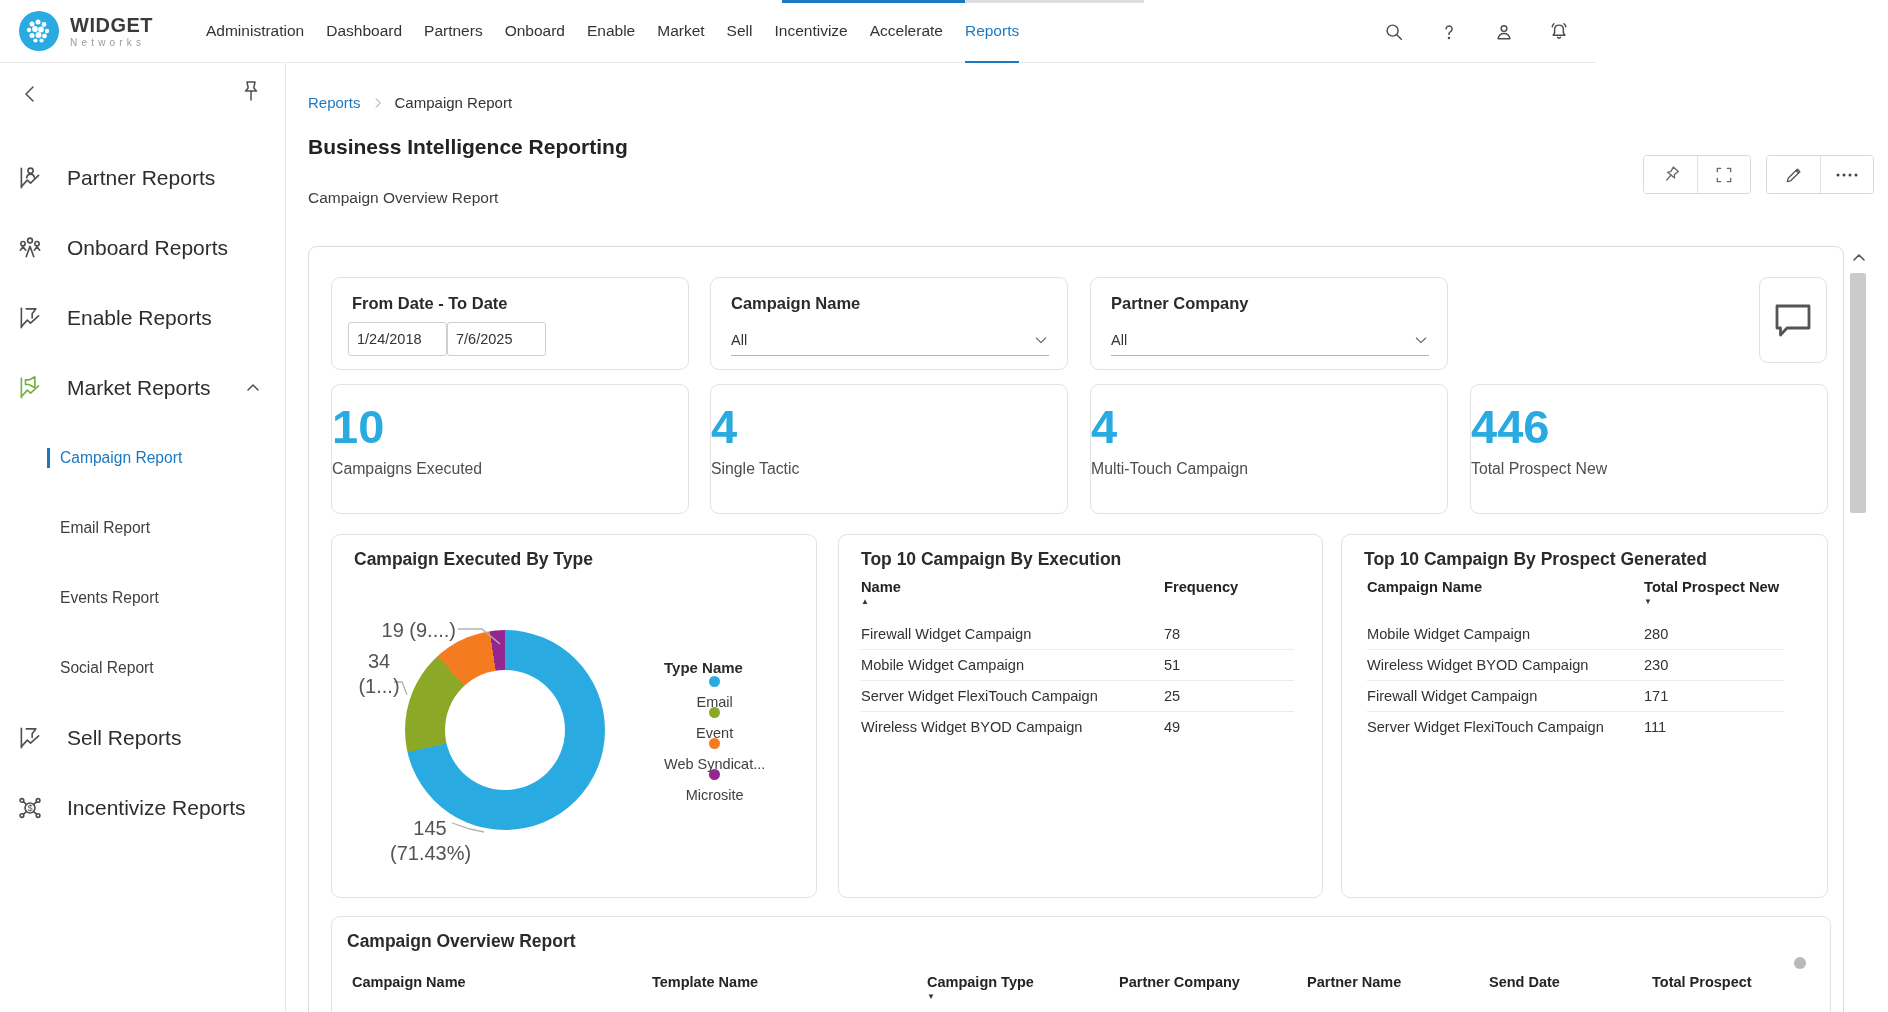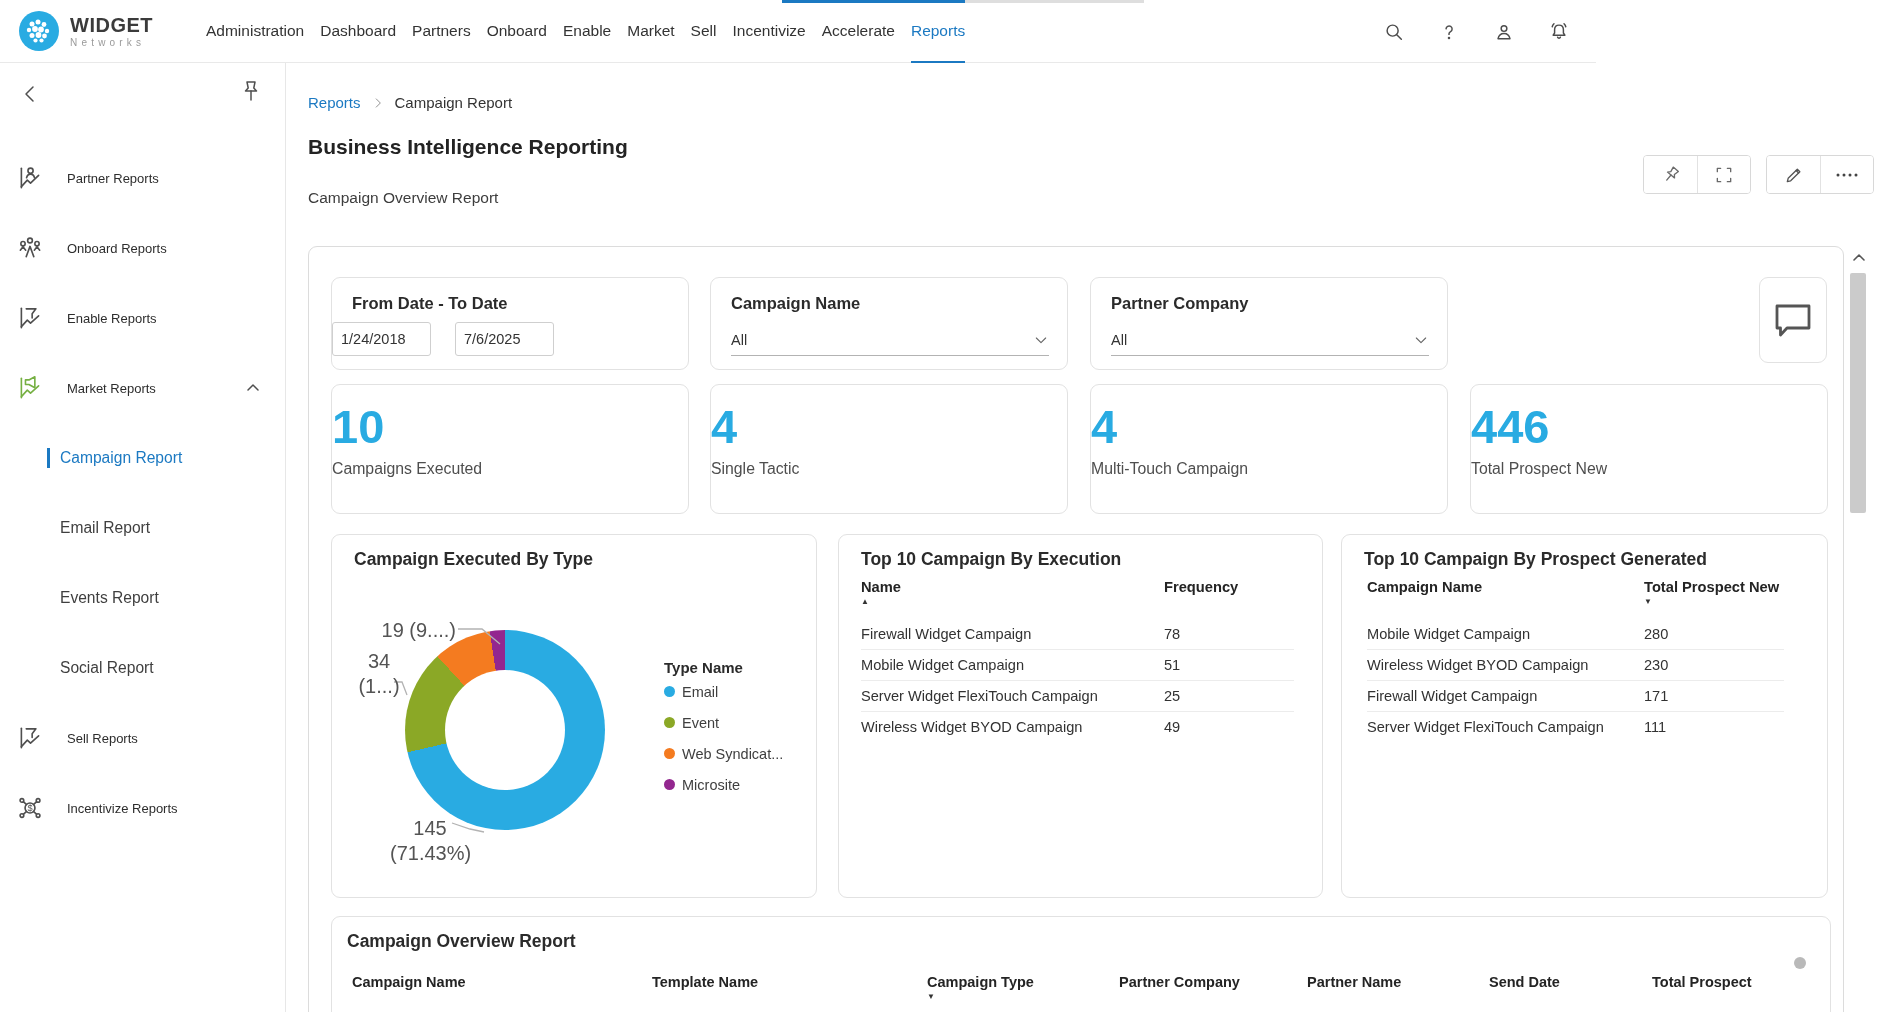--- a/index.html
+++ b/index.html
@@ -7,37 +7,37 @@
     font-family:"Liberation Sans", sans-serif; color:#333; }
 
   
   .topbar { position:absolute; left:0; top:0; width:1596px; height:63px;
     background:#fff; border-bottom:1px solid #e9e9e9; z-index:20; }
   .top-scroll { position:absolute; left:782px; top:0; width:362px; height:3px; background:#dedede; }
   .top-scroll-thumb { position:absolute; left:0; top:0; width:183px; height:3px; background:var(--accent,#1B79C2); }
   .logo { position:absolute; left:18px; top:10px; display:flex; align-items:center; gap:10px; }
   .brand-name { font-size:20px; font-weight:800; color:#3b3b3b; letter-spacing:.5px; line-height:20px; }
   .brand-tag { font-size:10px; color:#9a9a9a; letter-spacing:4.2px; margin-top:2px; }
-  .nav { position:absolute; left:206px; top:0; height:63px; display:flex; gap:16px; }
+  .nav { position:absolute; left:206px; top:0; height:63px; display:flex; gap:22px; }
   .nav-item { display:flex; align-items:center; height:63px; font-size:15.5px; color:#333;
     border-bottom:2px solid transparent; cursor:pointer; white-space:nowrap; }
   .nav-item.active { color:var(--accent,#1B79C2); border-bottom-color:var(--accent,#1B79C2); }
   .topbar-icons { position:absolute; right:26px; top:0; height:63px; display:flex; align-items:center; gap:33px; }
   .tb-icon { width:22px; height:22px; display:flex; align-items:center; justify-content:center; cursor:pointer; }
 
   
   .sidebar { position:absolute; left:0; top:63px; width:286px; bottom:0; background:#fff;
     border-right:1px solid #e7e7e7; z-index:10; }
   .side-head { position:relative; height:70px; }
   .side-back { position:absolute; left:18px; top:18px; cursor:pointer; }
   .side-pin { position:absolute; right:22px; top:16px; cursor:pointer; }
   .side-menu { position:absolute; top:80px; left:0; right:1px; }
   .side-row { height:70px; display:flex; align-items:center; cursor:pointer; position:relative; }
   .side-row .s-icon { width:28px; height:28px; margin-left:16px; margin-right:23px; flex:none; }
-  .side-row.lv1 span { font-size:13px; font-weight:500; color:#2d2d2d; }
+  .side-row.lv1 span { font-size:21px; font-weight:500; color:#2d2d2d; }
   .side-row.lv2 { padding-left:60px; }
   .side-row.lv2 span { font-size:15.6px; color:#3f3f3f; }
   .side-row.lv2.active span { color:var(--accent,#1B79C2); }
   .side-row.lv2.active::before { content:""; position:absolute; left:47px; top:50%;
     transform:translateY(-50%); width:3px; height:20px; background:var(--accent,#1B79C2); }
   .side-chev { position:absolute; right:22px; }
 
   
   .main { position:absolute; left:287px; top:63px; right:0; bottom:0; background:#fff; }
   .breadcrumb { position:absolute; left:21px; top:31px; display:flex; align-items:center; gap:10px; font-size:15px; }
@@ -51,21 +51,21 @@
   .act-btn + .act-btn { border-left:1px solid #e2e2e2; }
 
   
   .panel { position:absolute; left:308px; top:246px; width:1536px; height:800px;
     border:1px solid #dcdcdc; border-radius:9px; background:#fff; }
   .card { position:absolute; border:1px solid #e2e2e2; border-radius:9px; background:#fff; }
 
   
   .f-card { top:30px; height:93px; }
   .f-label { position:absolute; left:20px; top:16px; font-size:16.5px; font-weight:700; color:#2b2b2b; }
-  .date-row { position:absolute; left:0; top:44px; display:flex; gap:24px; }
+  .date-row { position:absolute; left:16px; top:44px; display:flex; gap:0; }
   .date-input { width:99px; height:34px; border:1px solid #cfcfcf; border-radius:3px;
     font-family:inherit; font-size:14.5px; color:#333; padding:0 8px; }
   .select { position:absolute; left:20px; right:18px; top:46px; height:32px; display:flex;
     align-items:center; justify-content:space-between; border-bottom:1px solid #b3b3b3;
     font-size:14.5px; color:#333; cursor:pointer; }
   .comment-card { left:1450px; top:30px; width:68px; height:86px; display:flex;
     align-items:center; justify-content:center; cursor:pointer; }
 
   
   .kpi-card { top:137px; height:130px; text-align:left; }
@@ -86,21 +86,21 @@
 
   .donut-ring { position:absolute; left:73px; top:95px; width:200px; height:200px; border-radius:50%; }
   .donut-ring::after { content:""; position:absolute; inset:40px; border-radius:50%; background:#fff; }
   .pt-label { position:absolute; font-size:20px; color:#545454; line-height:25px; }
   .lbl-web   { left:40px; top:83px; width:84px; text-align:right; }
   .lbl-event { left:16px; top:114px; width:62px; text-align:center; }
   .lbl-email { left:58px; top:281px; width:80px; text-align:center; }
   .connectors { position:absolute; left:40px; top:80px; }
   .legend { position:absolute; left:332px; top:124px; }
   .legend-title { font-size:15px; font-weight:700; color:#2b2b2b; }
-  .legend-item { height:31px; display:flex; align-items:center; gap:7px; margin-top:0; }
+  .legend-item { height:31px; display:flex; align-items:center; gap:7px; margin-top:0;flex-direction:column; }
   .legend-item:first-of-type { margin-top:10px; }
   .legend-dot { width:11px; height:11px; border-radius:50%; flex:none; }
   .legend-item span { font-size:14.5px; color:#3f3f3f; white-space:nowrap; }
 
   .mini-table { position:absolute; top:44px; }
   .exec-card .mini-table { left:22px; width:433px; }
   .prospect-card .mini-table { left:25px; width:417px; }
   .mt-head { display:flex; font-size:14.7px; font-weight:700; color:#242424; }
   .mt-head .c1 { flex:1; }
   .exec-card .c2 { width:130px; }

